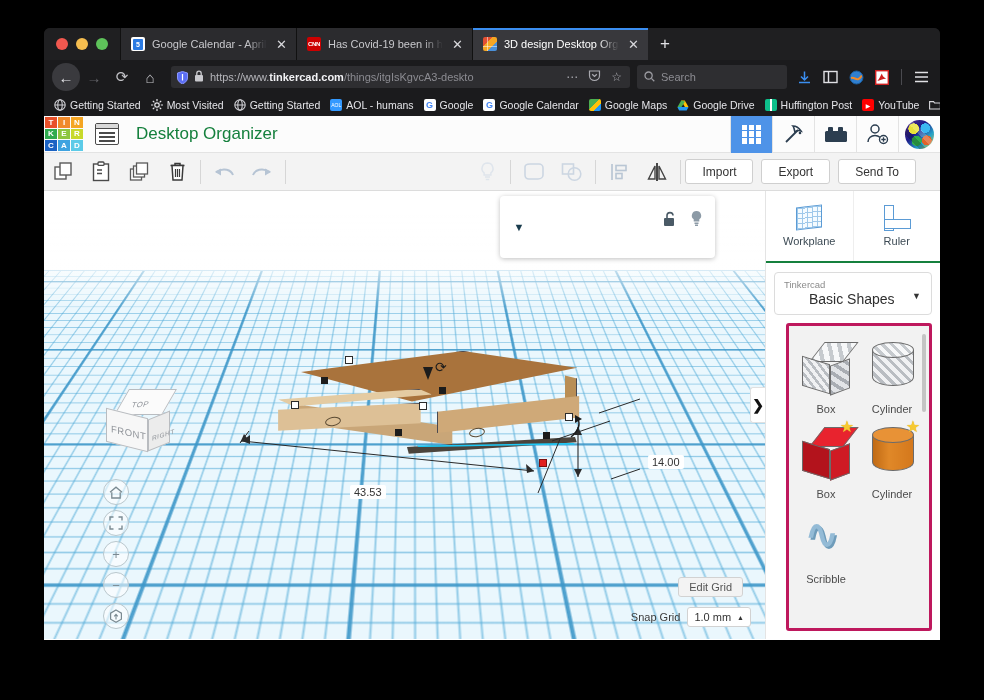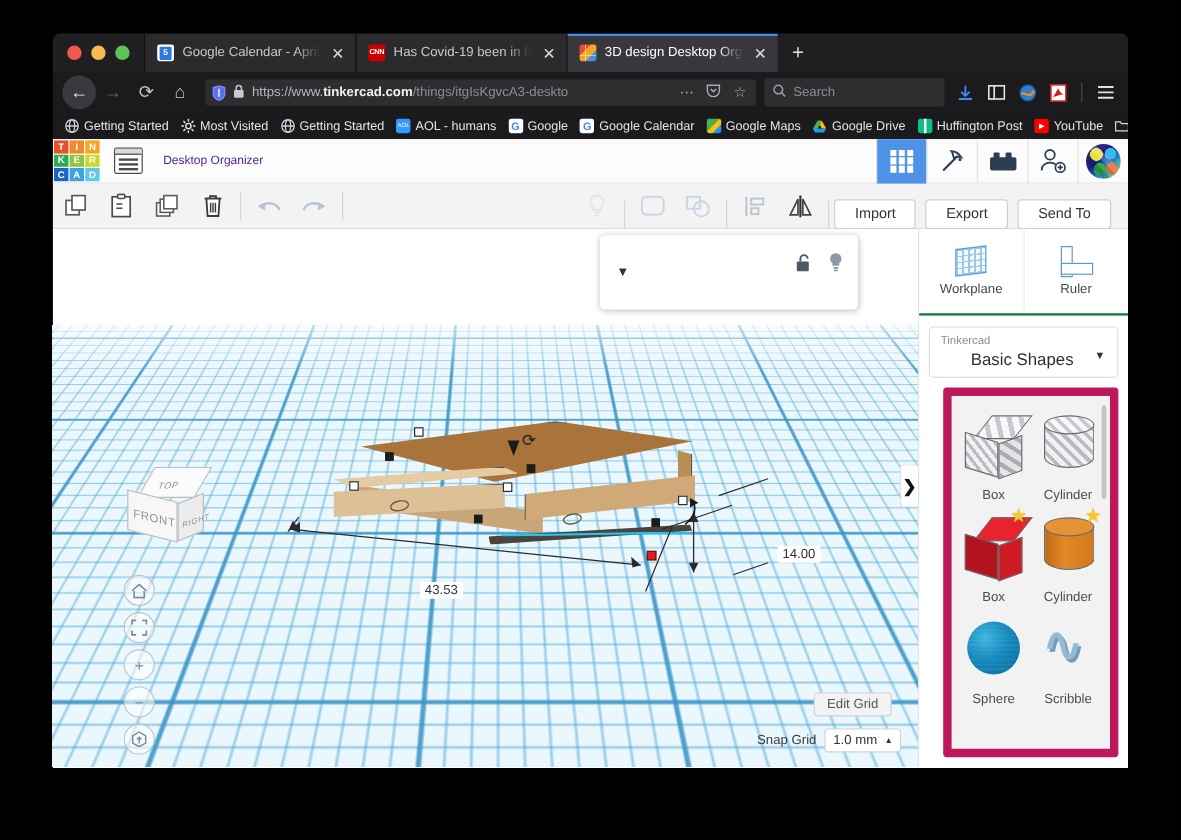--- a/index.html
+++ b/index.html
@@ -110,21 +110,21 @@
   .logo span{ display:flex; align-items:center; justify-content:center;
      color:#fff; font-size:8px; font-weight:bold; font-family:"Liberation Sans",sans-serif;}
   .menubtn{ width:24px; height:22px; border:1.5px solid #4b4b4b; border-radius:2px;
      margin-left:12px; position:relative; background:#fff;}
   .menubtn:before{ content:""; position:absolute; left:0; right:0; top:0; height:4px;
      background:#d9d9d9; border-bottom:1.5px solid #4b4b4b;}
   .menubtn i{ position:absolute; left:3px; right:3px; height:2px; background:#4b4b4b;}
   .menubtn i:nth-of-type(1){ top:8px; }
   .menubtn i:nth-of-type(2){ top:12px; }
   .menubtn i:nth-of-type(3){ top:16px; }
-  .doctitle{ margin-left:17px; font-size:10px; color:#4c1d95; }
+  .doctitle{ margin-left:17px; font-size:17px; color:#15803d; }
 
   .hdr-right{ margin-left:auto; display:flex; align-items:stretch; height:37px; }
   .hdr-ico{ width:42px; display:flex; align-items:center; justify-content:center;
      border-left:1px solid #e3e3e3; }
   .hdr-ico.active{ background:#4e93e8; }
   .gridglyph{ width:19px; height:19px; display:grid; grid-template-columns:repeat(3,1fr);
      grid-template-rows:repeat(3,1fr); gap:1.5px; }
   .gridglyph span{ background:#fff; }
   .avatar{ width:29px; height:29px; border-radius:50%; overflow:hidden; position:relative;
      background:
@@ -138,21 +138,21 @@
        rgba(0,0,0,.2) 25% 37%, transparent 37% 50%, rgba(255,255,255,.2) 50% 62%, transparent 62%);}
 
   
   .tc-toolbar{ height:38px; background:#f3f3f3; border-bottom:1px solid #dcdcdc;
      display:flex; align-items:center; }
   .tb-ico{ width:38px; height:38px; display:flex; align-items:center; justify-content:center; }
   .tb-sep{ width:1px; height:24px; background:#d6d6d6; margin:0 4px;}
   .tb-btn{ height:25px; padding:0 16px; border:1px solid #cfcfcf; background:#fff;
      border-radius:3px; font-size:12px; color:#333; margin-right:8px;
      display:flex; align-items:center; justify-content:center; }
-  .tb-right{ margin-left:auto; display:flex; align-items:flex-end; padding-right:6px;}
+  .tb-right{ margin-left:auto; display:flex; align-items:center; padding-right:16px;}
 
   
   .tc-body{ position:relative; height:448px; }
   .canvas{ position:absolute; left:0; top:0; right:175px; bottom:0; overflow:hidden;
      background:#fefefe; }
   .gridplane{ position:absolute; left:-60px; top:80px; width:860px; height:620px;
      background:
        repeating-linear-gradient(90deg, rgba(80,170,215,.55) 0 1px, transparent 1px 10px),
        repeating-linear-gradient(0deg, rgba(80,170,215,.55) 0 1px, transparent 1px 10px),
        #eaf7fd;
@@ -237,21 +237,21 @@
   .ruler-ico:after{ content:""; position:absolute; left:0; bottom:0; width:25px; height:8px;
      border:1.5px solid #5b9bd5; background:#fff;}
 
   .sb-pick{ margin:9px 8px 0 8px; border:1px solid #dcdcdc; border-radius:4px;
      background:#fff; padding:6px 9px 7px 9px; position:relative;}
   .sb-pick-sm{ font-size:9.5px; color:#8b8b8b; }
   .sb-pick-lg{ font-size:14px; color:#2f2f2f; margin-top:1px;margin-left:25px;}
   .sb-pick-car{ position:absolute; right:10px; top:50%; margin-top:-3px; font-size:9px; color:#333;}
 
   .sb-shapes{ flex:1; margin:8px 8px 8px 20px; background:#f2f2f2;
-     border:7px solid #be185d; border-radius:3px; position:relative; overflow:hidden;}
+     border:3px solid #be185d; border-radius:3px; position:relative; overflow:hidden;}
   .sb-grid{ display:grid; grid-template-columns:1fr 1fr; gap:6px 0; padding:10px 4px 0 4px;}
   .shape-cell{ display:flex; flex-direction:column; align-items:center; gap:5px; position:relative;}
   .shape-art{ width:60px; height:62px; position:relative;}
   .shape-name{ font-size:11px; color:#4c4c4c;}
   .star{ position:absolute; right:2px; top:-2px; color:#f6c932; font-size:16px; line-height:1;
      text-shadow:0 0 1px #d9a71a;}
   .sb-scroll{ position:absolute; right:3px; top:8px; width:4px; height:78px;
      background:#c4c4c4; border-radius:2px;}
 
   
@@ -817,26 +817,20 @@
                 <div class="shape-art">
                   <div class="cyl">
                     <div class="body cyl-or-b"></div>
                     <div class="top cyl-or-t"></div>
                   </div>
                   <span class="star">★</span>
                 </div>
                 <span class="shape-name">Cylinder</span>
               </div>
 
-              <div class="shape-cell">
-                <div class="shape-art">
-                  <div class="sphere"></div>
-                </div>
-                <span class="shape-name">Sphere</span>
-              </div>
 
               <div class="shape-cell">
                 <div class="shape-art">
                   <div class="scribble2">∿</div>
                 </div>
                 <span class="shape-name">Scribble</span>
               </div>
 
             </div>
             <div class="sb-scroll"></div>

